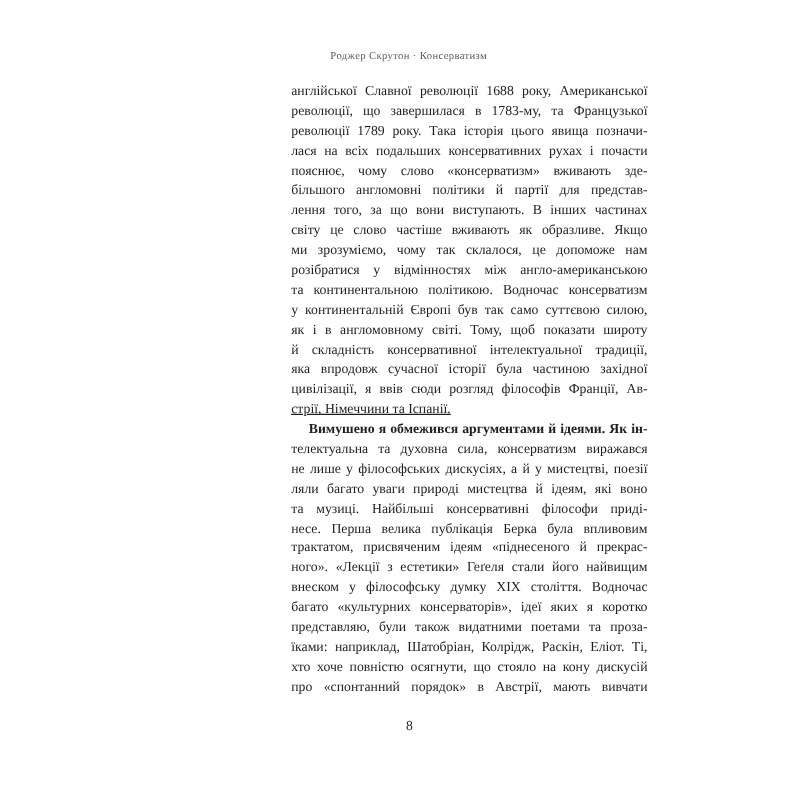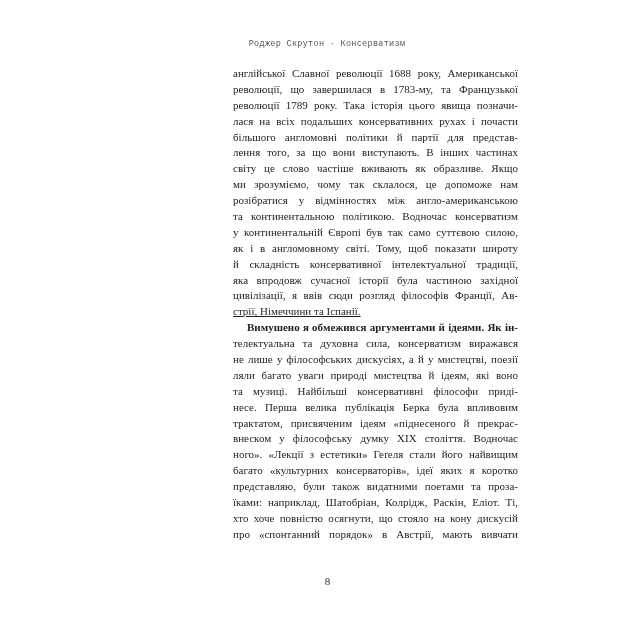--- a/index.html
+++ b/index.html
@@ -7,21 +7,21 @@
     width: 630px; height: 630px;
     background: #ffffff;
     position: relative;
     overflow: hidden;
     font-family: "Liberation Serif", "DejaVu Serif", serif;
   }
   .running-header {
     position: absolute;
     top: 39px; left: 172px; width: 310px;
     text-align: center;
-    font-family: Liberation Mono, monospace;
+    font-family: Liberation Serif, serif;
     font-size: 8.5px;
     letter-spacing: 0.3px;
     color: #595959;
   }
   .text-block {
     position: absolute;
     top: 66px; left: 185px; width: 285px;
   }
   .text-line {
     width: 285px;
@@ -48,41 +48,42 @@
 </head>
 <body>
 
 <div class="running-header">Роджер Скрутон · Консерватизм</div>
 
 <div class="text-block">
     <div class="text-line">англійської Славної революції 1688 року, Американської</div>
     <div class="text-line">революції, що завершилася в 1783-му, та Французької</div>
     <div class="text-line">революції 1789 року. Така історія цього явища позначи-</div>
     <div class="text-line">лася на всіх подальших консервативних рухах і почасти</div>
+    <div class="text-line">пояснює, чому слово «консерватизм» вживають зде-</div>
     <div class="text-line">більшого англомовні політики й партії для представ-</div>
     <div class="text-line">лення того, за що вони виступають. В інших частинах</div>
     <div class="text-line">світу це слово частіше вживають як образливе. Якщо</div>
     <div class="text-line">ми зрозуміємо, чому так склалося, це допоможе нам</div>
     <div class="text-line">розібратися у відмінностях між англо-американською</div>
     <div class="text-line">та континентальною політикою. Водночас консерватизм</div>
     <div class="text-line">у континентальній Європі був так само суттєвою силою,</div>
     <div class="text-line">як і в англомовному світі. Тому, щоб показати широту</div>
     <div class="text-line">й складність консервативної інтелектуальної традиції,</div>
     <div class="text-line">яка впродовж сучасної історії була частиною західної</div>
     <div class="text-line">цивілізації, я ввів сюди розгляд філософів Франції, Ав-</div>
     <div class="text-line para-end">стрії, Німеччини та Іспанії.</div>
     <div class="text-line indented">Вимушено я обмежився аргументами й ідеями. Як ін-</div>
     <div class="text-line">телектуальна та духовна сила, консерватизм виражався</div>
     <div class="text-line">не лише у філософських дискусіях, а й у мистецтві, поезії</div>
     <div class="text-line">ляли багато уваги природі мистецтва й ідеям, які воно</div>
     <div class="text-line">та музиці. Найбільші консервативні філософи приді-</div>
     <div class="text-line">несе. Перша велика публікація Берка була впливовим</div>
     <div class="text-line">трактатом, присвяченим ідеям «піднесеного й прекрас-</div>
+    <div class="text-line">ного». «Лекції з естетики» Геґеля стали його найвищим</div>
     <div class="text-line">внеском у філософську думку XIX століття. Водночас</div>
-    <div class="text-line">ного». «Лекції з естетики» Геґеля стали його найвищим</div>
     <div class="text-line">багато «культурних консерваторів», ідеї яких я коротко</div>
     <div class="text-line">представляю, були також видатними поетами та проза-</div>
     <div class="text-line">їками: наприклад, Шатобріан, Колрідж, Раскін, Еліот. Ті,</div>
     <div class="text-line">хто хоче повністю осягнути, що стояло на кону дискусій</div>
     <div class="text-line">про «спонтанний порядок» в Австрії, мають вивчати</div>
   </div>
 
 <div class="page-number">8</div>
 
 </body></html>

